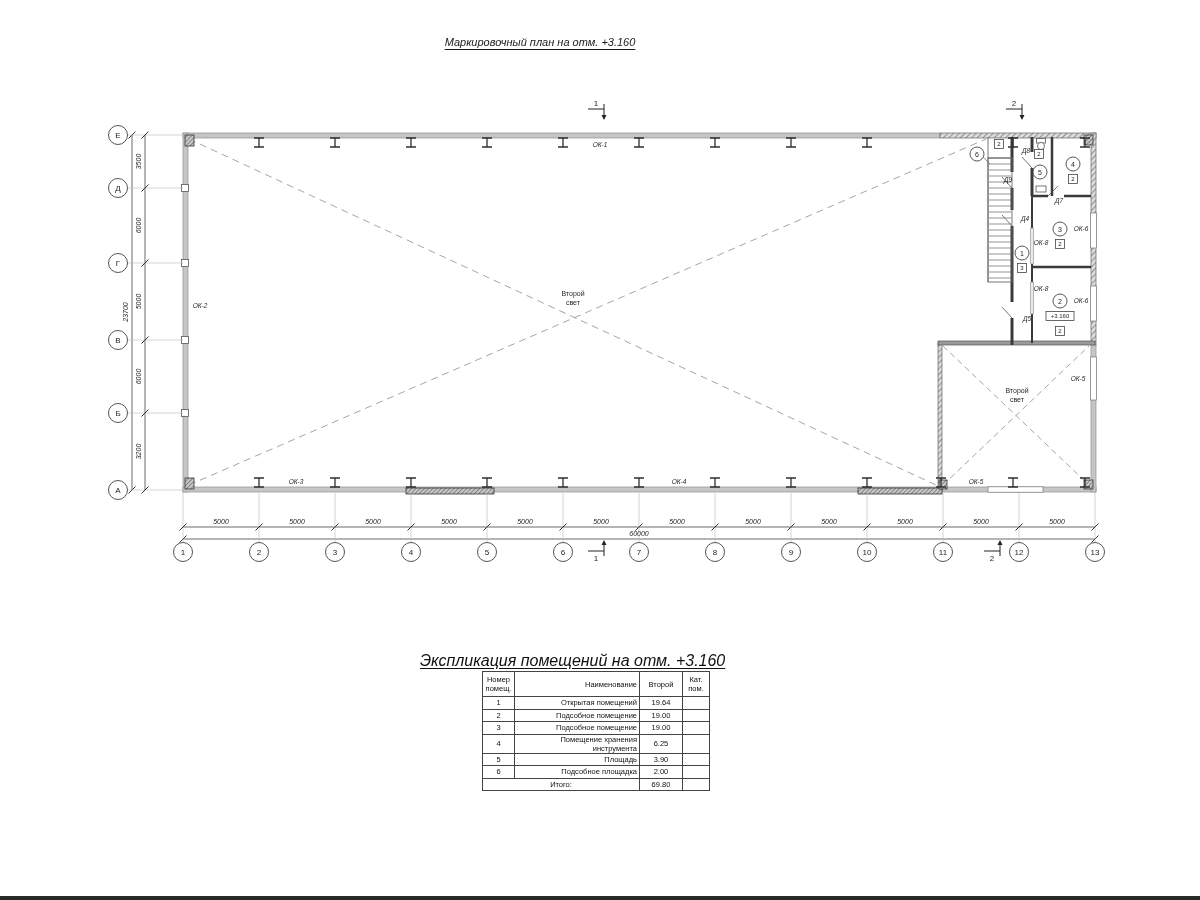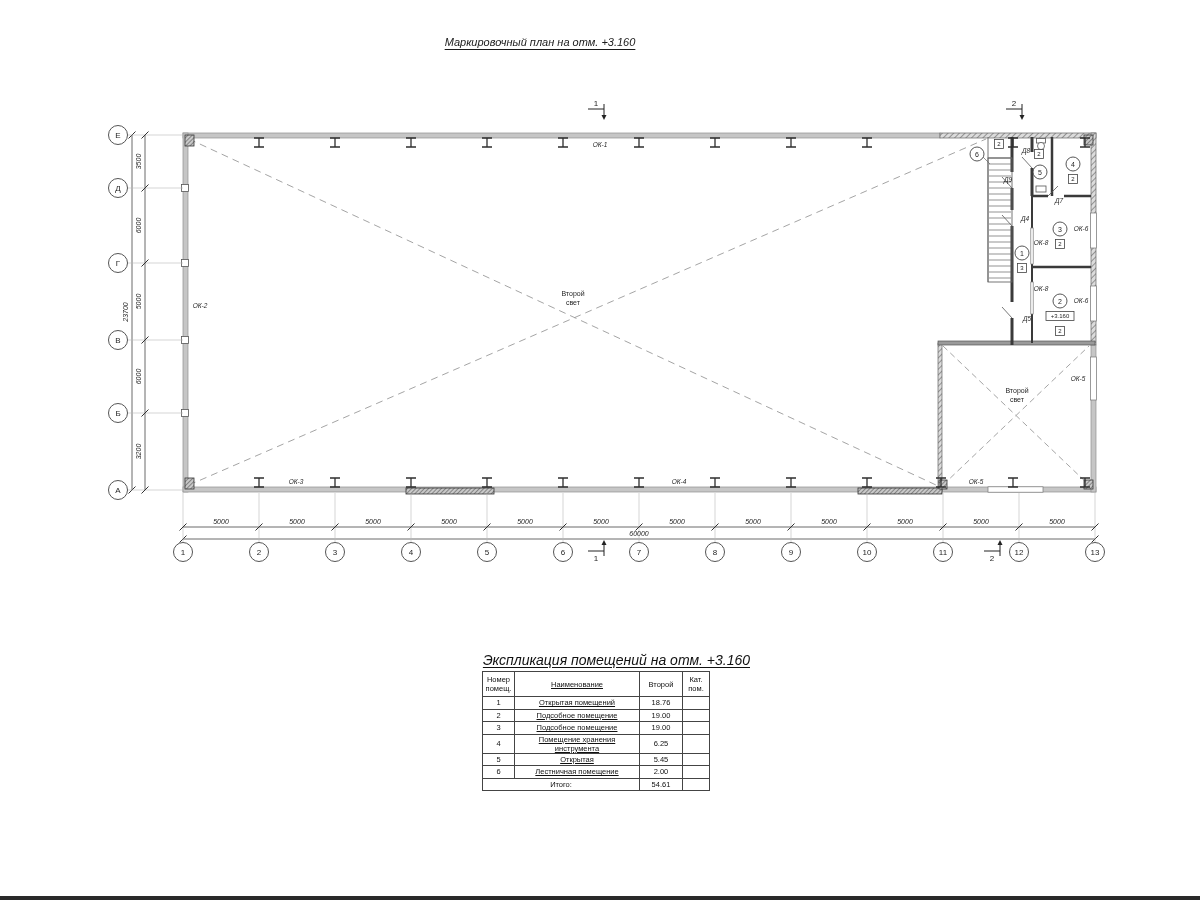--- a/index.html
+++ b/index.html
@@ -9,30 +9,30 @@
       font-size:11px;font-style:italic;color:#1a1a1a;}
   .plan-title span{text-decoration:underline;text-underline-offset:3px;}
   svg{position:absolute;left:0;top:0;}
   svg text{fill:#1f1f1f;}
   .ann{font-size:6.5px;font-style:italic;}
   .dim{font-size:7px;font-style:italic;}
   .axl{font-size:8px;}
   .rno{font-size:7px;}
   .bdg{font-size:6px;}
   .voidt{font-size:7px;}
-  .exp-title{position:absolute;top:652px;left:420px;width:330px;text-align:right;
-      font-size:14px;font-style:italic;color:#111;}
+  .exp-title{position:absolute;top:652px;left:420px;width:330px;text-align:left;
+      font-size:16px;font-style:italic;color:#111;}
   .exp-title span{text-decoration:underline;text-underline-offset:2px;}
   table.exp{position:absolute;top:671px;left:482px;border-collapse:collapse;
       font-size:7.5px;color:#111;border:1.4px solid #333;}
   table.exp th,table.exp td{border:0.8px solid #444;padding:0 2px;}
   table.exp th{font-weight:normal;white-space:pre-line;height:24px;}
   table.exp td{height:11.5px;}
   .c0{width:27px;text-align:center;}
-  .c1{width:120px;text-align:center;padding-left:4px;text-decoration:underline;}
+  .c1{width:120px;text-align:right;padding-left:4px;}
   .c2{width:38px;text-align:center;}
   .c3{width:22px;}
   .tot-l{text-align:center;padding-right:4px;}
   .sheet-edge{position:absolute;left:0;right:0;bottom:0;height:4px;background:#2a2a2a;}
 </style>
 </head>
 <body>
 
 <div class="plan-title">
   <span>Маркировочный план на отм. +3.160</span>
@@ -367,21 +367,21 @@
         <th class="c1">Наименование</th>
         <th class="c2">Второй</th>
         <th class="c3">Кат.
 пом.</th>
       </tr>
     </thead>
     <tbody>
       <tr>
         <td class="c0">1</td>
         <td class="c1">Открытая помещений</td>
-        <td class="c2">18.76</td>
+        <td class="c2">19.64</td>
         <td class="c3"></td>
       </tr>
       <tr>
         <td class="c0">2</td>
         <td class="c1">Подсобное помещение</td>
         <td class="c2">19.00</td>
         <td class="c3"></td>
       </tr>
       <tr>
         <td class="c0">3</td>
@@ -390,33 +390,33 @@
         <td class="c3"></td>
       </tr>
       <tr>
         <td class="c0">4</td>
         <td class="c1">Помещение хранения инструмента</td>
         <td class="c2">6.25</td>
         <td class="c3"></td>
       </tr>
       <tr>
         <td class="c0">5</td>
-        <td class="c1">Открытая</td>
-        <td class="c2">5.45</td>
+        <td class="c1">Площадь</td>
+        <td class="c2">3.90</td>
         <td class="c3"></td>
       </tr>
       <tr>
         <td class="c0">6</td>
-        <td class="c1">Лестничная помещение</td>
+        <td class="c1">Подсобное площадка</td>
         <td class="c2">2.00</td>
         <td class="c3"></td>
       </tr>
     </tbody>
     <tfoot>
       <tr>
         <td colspan="2" class="tot-l">Итого:</td>
-        <td class="c2">54.61</td>
+        <td class="c2">69.80</td>
         <td class="c3"></td>
       </tr>
     </tfoot>
   </table>
 
 <div class="sheet-edge"></div>
 
 </body></html>

